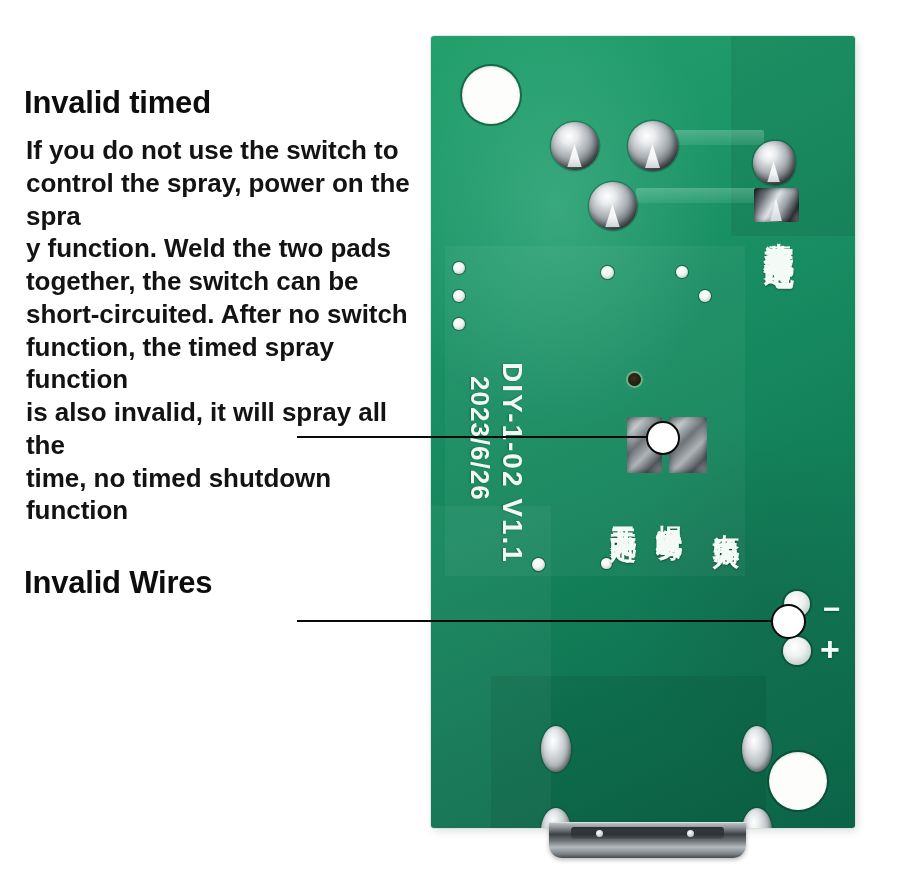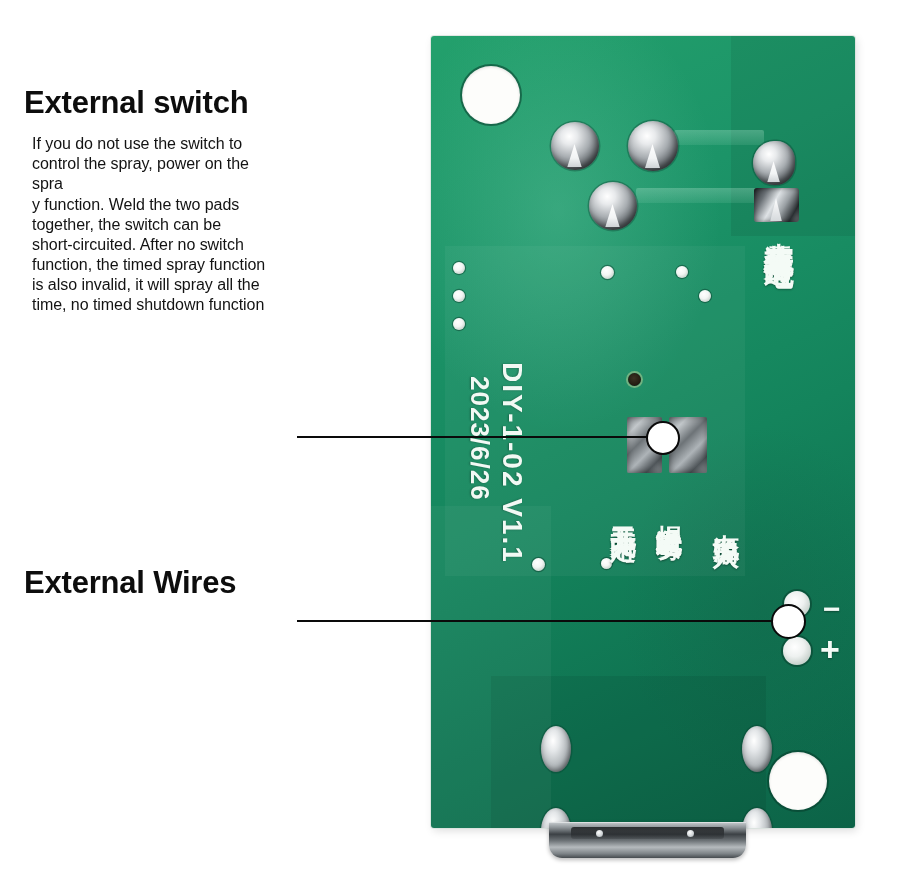--- a/index.html
+++ b/index.html
@@ -27,25 +27,25 @@
 
   .annot-title {
     font-size: 31px;
     font-weight: 700;
     color: #0d0d0d;
     letter-spacing: -0.2px;
     line-height: 1.1;
     margin: 0 0 14px 0;
   }
   .annot-body {
-    font-size: 16px;
-    font-weight: 400;
+    font-size: 26px;
+    font-weight: 700;
     color: #131313;
     line-height: 1.26;
-    margin: 8px;
+    margin: 2px;
     white-space: pre-line;
     letter-spacing: -0.05px;
   }
 
   
   .leader-line {
     position: absolute;
     height: 0;
     border-top: 2.5px solid #0a0a0a;
     z-index: 40;
@@ -281,34 +281,34 @@
     border-radius: 50%;
     background: radial-gradient(circle at 40% 35%, #ffffff, #cdd2d5 60%, #8c9295);
   }
   #usb-dimple-left  { left: 24%; }
   #usb-dimple-right { left: 70%; }
 </style>
 </head>
 <body>
 
 <div class="annotation-block" id="block-invalid-switch">
-  <h2 class="annot-title">External switch</h2>
+  <h2 class="annot-title">Invalid timed</h2>
   <p class="annot-body">If you do not use the switch to
 control the spray, power on the
 spra
 y function. Weld the two pads
 together, the switch can be
 short-circuited. After no switch
 function, the timed spray function
 is also invalid, it will spray all the
 time, no timed shutdown function</p>
 </div>
 
 <div class="annotation-block" id="block-external-wires">
-  <h2 class="annot-title">External Wires</h2>
+  <h2 class="annot-title">Invalid Wires</h2>
 </div>
 
 <div class="leader-line" id="leader-line-switch"></div>
 <div class="callout-dot" id="callout-dot-switch"></div>
 
 <div class="leader-line" id="leader-line-wires"></div>
 <div class="callout-dot" id="callout-dot-wires"></div>
 
 <div id="pcb-board">
 

